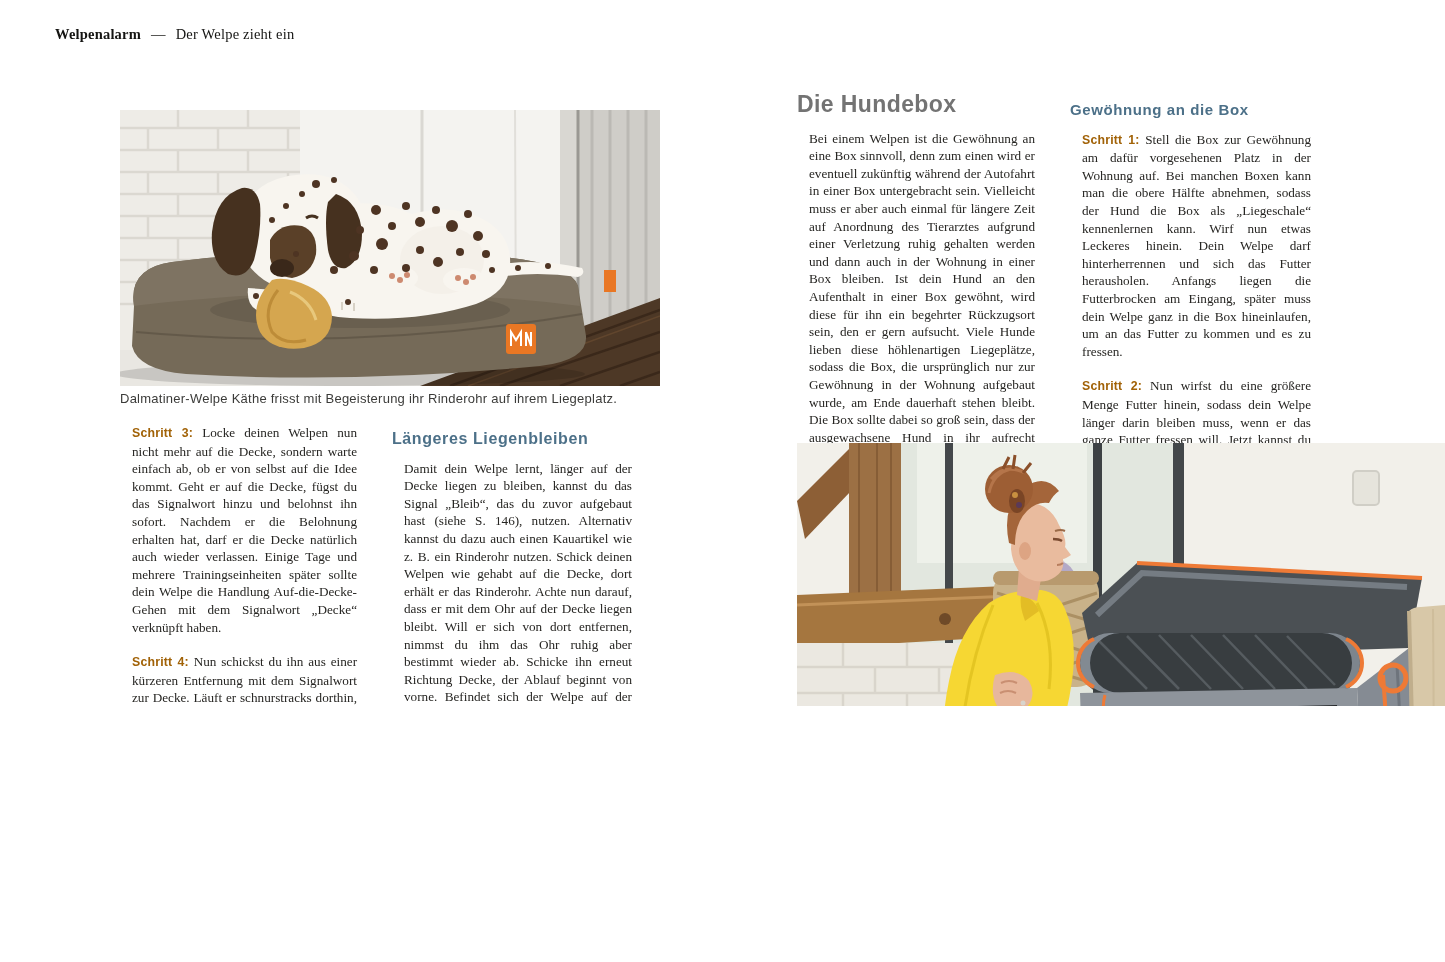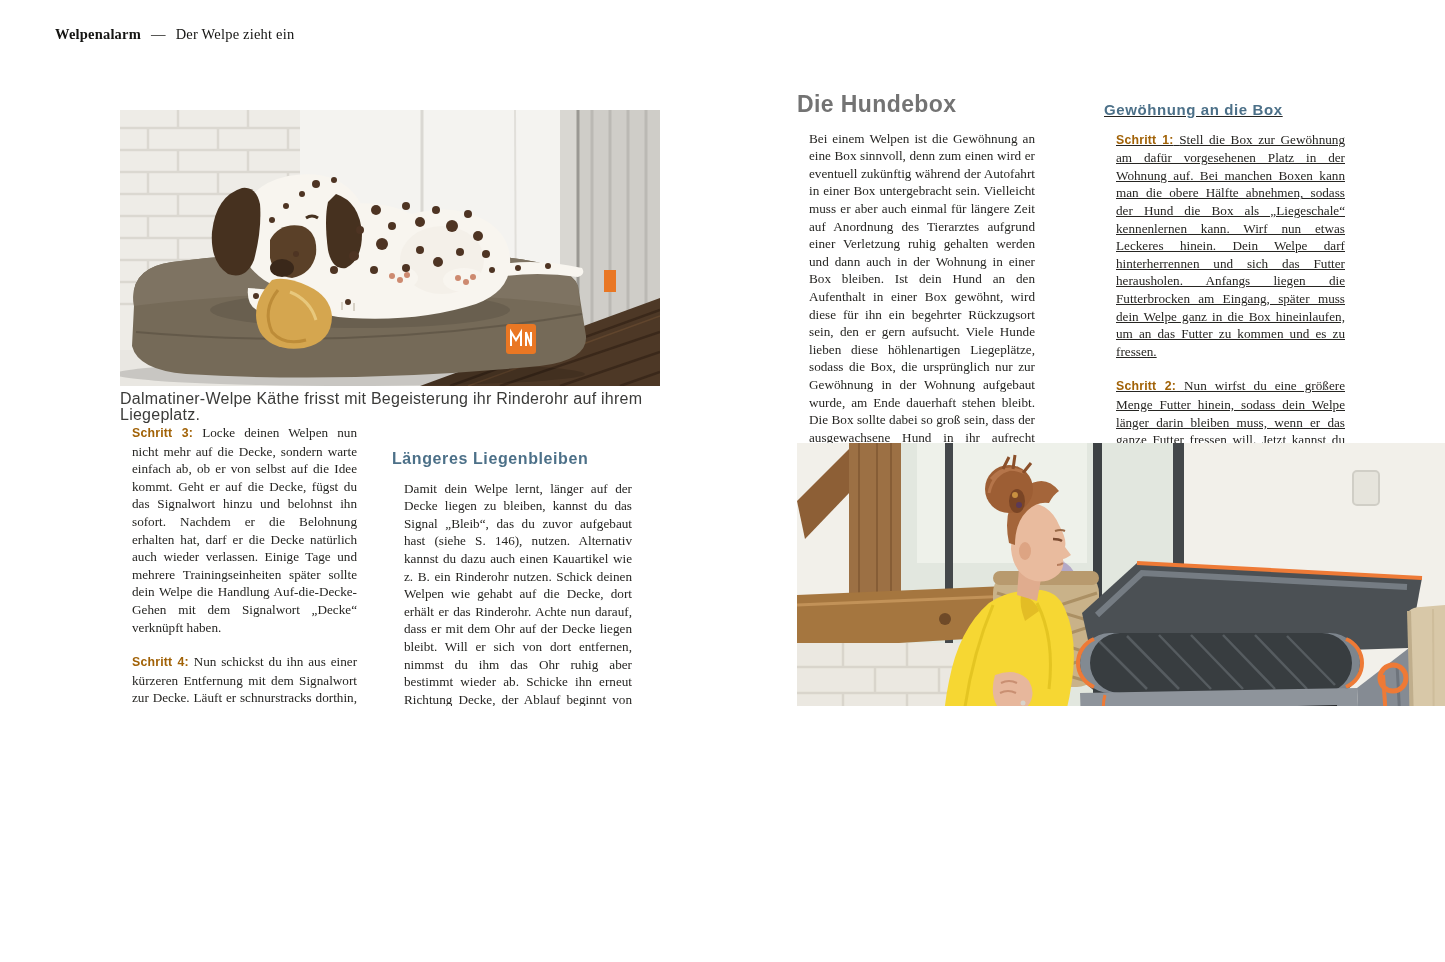--- a/index.html
+++ b/index.html
@@ -12,33 +12,33 @@
   .running-header .book{font-weight:bold;}
   .running-header .dash{margin:0 10px;color:#141412;}
   
   .photo{position:absolute;overflow:hidden;background:#e8e6e1;}
   .photo svg{display:block;}
   .photo1{left:120px;top:110px;width:540px;height:276px;}
   .photo2{left:797px;top:443px;width:648px;height:519px;}
   
   .caption{
     position:absolute;font-family:"Liberation Sans","DejaVu Sans",sans-serif;
-    font-size:16px;line-height:15.5px;color:#3b3b39;letter-spacing:.25px;
+    font-size:13px;line-height:15.5px;color:#3b3b39;letter-spacing:.25px;
   }
   .caption1{left:120px;top:391px;width:545px;}
   .caption-rechts{left:392px;top:846px;width:285px;}
   
   .col{
     position:absolute;font-size:13.2px;line-height:17.6px;text-align:justify;
     hyphens:auto;-webkit-hyphens:auto;color:#262522;
   }
   .colA{left:120px;top:412px;width:249px;}
-  .colB{left:392px;top:450px;width:252px;}
+  .colB{left:392px;top:430px;width:252px;}
   .colC{left:797px;top:96px;width:250px;}
-  .colD{left:1104px;top:101px;width:253px;text-decoration:underline;}
+  .colD{left:1070px;top:101px;width:253px;}
   .col p{margin:12px;}
   .col p + p{margin-top:17px;}
   .step-label{
     font-family:"Liberation Sans","DejaVu Sans",sans-serif;
     font-weight:bold;font-size:12.3px;letter-spacing:.2px;color:#a16207;
   }
   h2.head-xl{
     margin:0 0 16px 0;font-family:"Liberation Sans","DejaVu Sans",sans-serif;
     font-weight:bold;font-size:23px;letter-spacing:.4px;color:#737373;text-align:left;
   }

